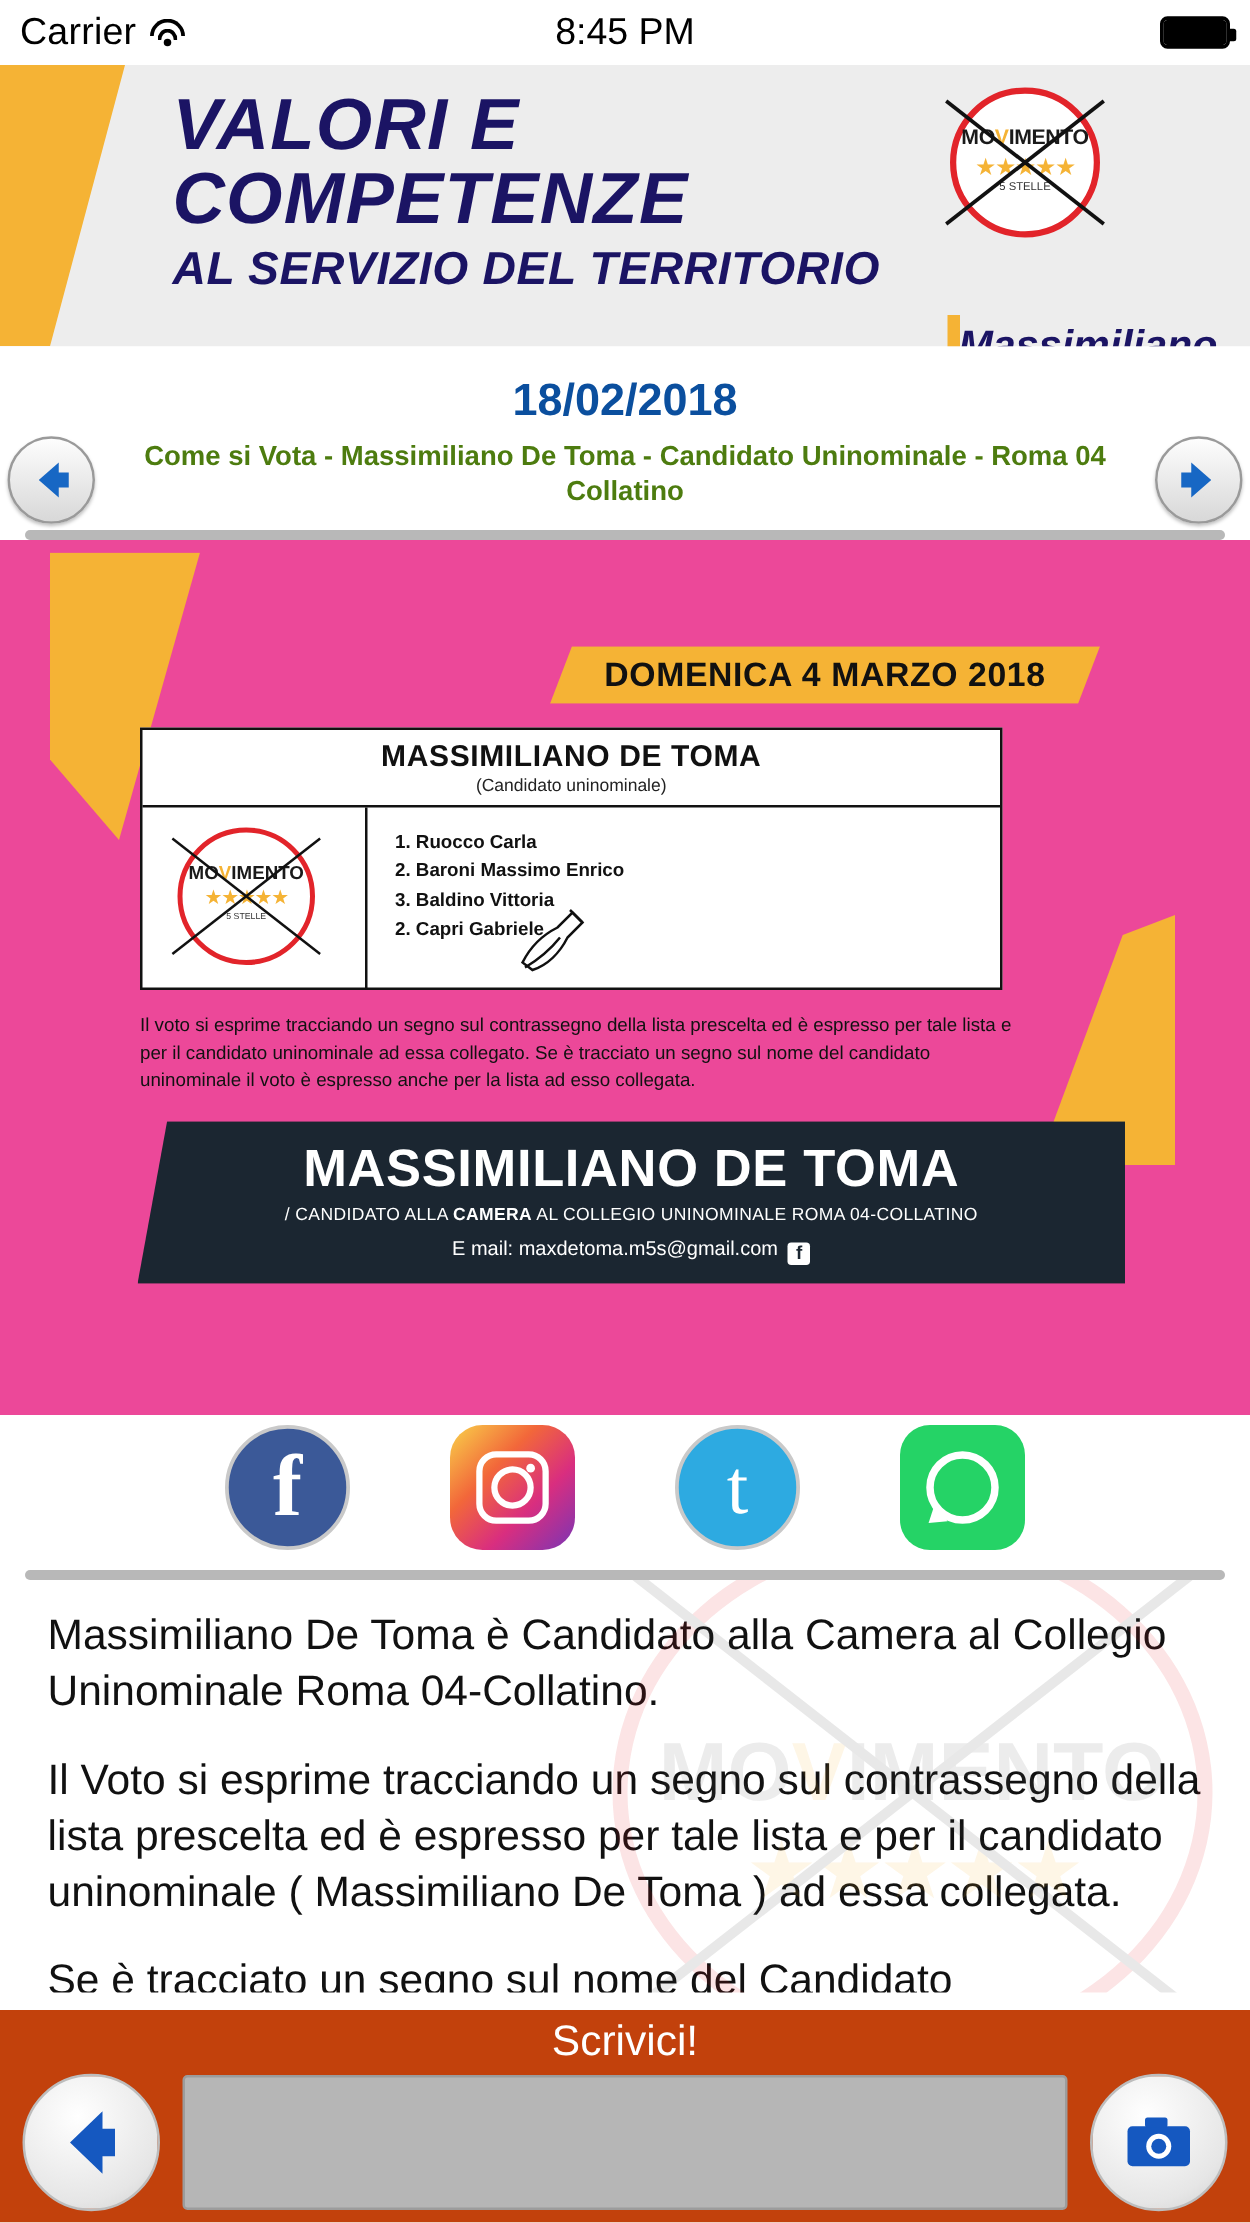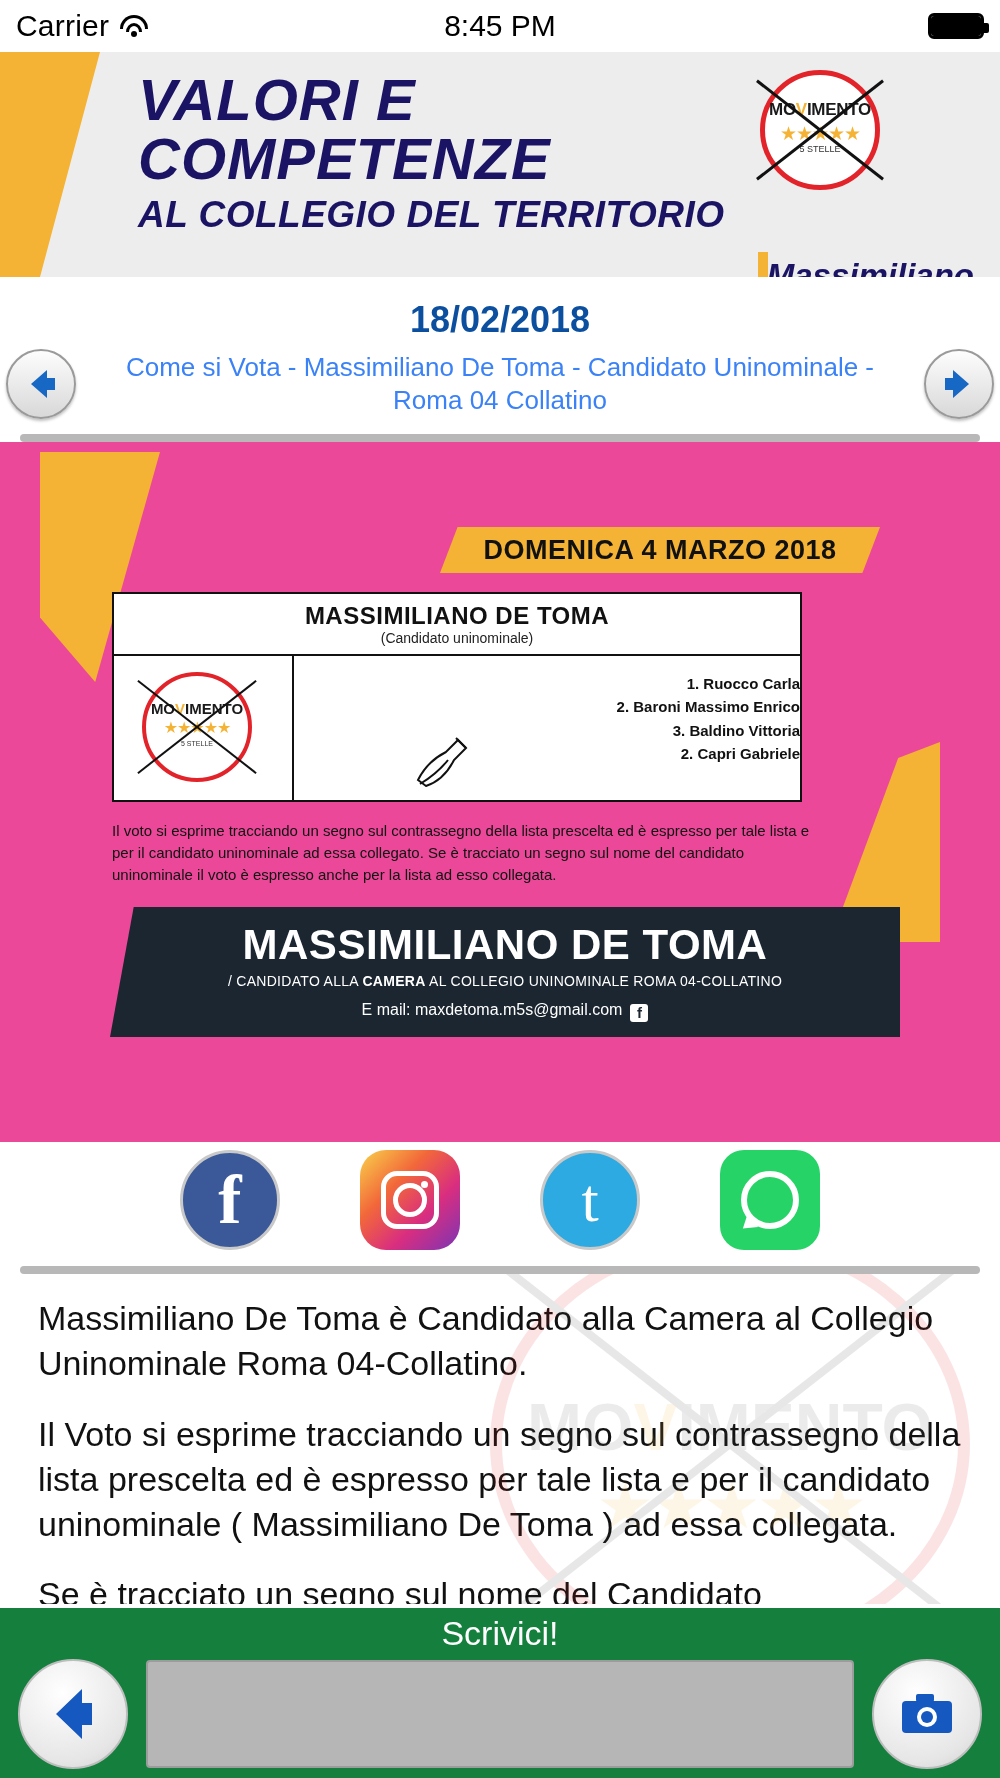--- a/index.html
+++ b/index.html
@@ -90,21 +90,21 @@
   }
   .m5s .slash1 { transform: translate(-50%,-50%) rotate(38deg); }
   .m5s .slash2 { transform: translate(-50%,-50%) rotate(-38deg); }
 
   
   .date-row { text-align: center; padding-top: 22px; }
   .date-text { color: #0b4f9e; font-size: 36px; font-weight: bold; }
 
   .title-wrap { position: relative; padding: 10px 100px 12px; }
   .title-text {
-    text-align: center; font-size: 26px; font-weight: normal; color: #3b82f6; line-height: 1.25;
+    text-align: center; font-size: 22px; font-weight: bold; color: #4d7c0f; line-height: 1.25;
   }
   .nav-btn {
     position: absolute; width: 70px; height: 70px; border-radius: 50%;
     background: linear-gradient(#fdfdfd,#d8d8d8);
     border: 2px solid #9a9a9a; display: flex; align-items: center; justify-content: center;
     box-shadow: 0 2px 3px rgba(0,0,0,.25);
   }
   .nav-btn svg { width: 40px; height: 40px; }
   .nav-prev { left: 6px; top: 8px; }
   .nav-next { right: 6px; top: 8px; }
@@ -134,21 +134,21 @@
     border: 2px solid #111; background: #fff;
   }
   .ballot-head {
     height: 62px; border-bottom: 2px solid #111; display: flex; flex-direction: column;
     align-items: center; justify-content: center;
   }
   .ballot-head .bn { font-size: 24px; font-weight: bold; color: #111; letter-spacing: .5px; }
   .ballot-head .bs { font-size: 14px; color: #222; }
   .ballot-body { display: flex; height: 146px; }
   .ballot-logo-cell { width: 180px; border-right: 2px solid #111; position: relative; }
-  .ballot-list-cell { flex: 1; padding: 16px 0 12px 22px; text-align: right; }
+  .ballot-list-cell { flex: 1; padding: 16px 0 12px 22px; }
   .ballot-list-cell ol { list-style: none; }
   .ballot-list-cell li { font-size: 15px; font-weight: bold; color: #111; line-height: 1.55; }
   .mini-m5s { position: absolute; left: 28px; top: 16px; width: 110px; height: 110px; }
   .mini-m5s .ring { position: absolute; inset: 0; border-radius: 50%; border: 4px solid #e2242a; background: #fff; }
   .mini-m5s .mtext { position: absolute; top: 28px; left: 0; right: 0; text-align: center; font-size: 15px; font-weight: bold; color: #1a1a1a; }
   .mini-m5s .mtext .v { color: #f5b335; }
   .mini-m5s .stars { position: absolute; top: 46px; left: 0; right: 0; text-align: center; font-size: 16px; color: #f5b335; letter-spacing: -1px; }
   .mini-m5s .sub { position: absolute; top: 68px; left: 0; right: 0; text-align: center; font-size: 7px; color: #333; }
   .mini-m5s .slash1, .mini-m5s .slash2 { position: absolute; left: 50%; top: 50%; width: 150px; height: 2px; background: #111; }
   .mini-m5s .slash1 { transform: translate(-50%,-50%) rotate(38deg); }
@@ -213,21 +213,21 @@
   .watermark .mtext { position: absolute; top: 150px; left: 0; right: 0; text-align: center; font-size: 66px; font-weight: bold; color: #666; }
   .watermark .mtext .v { color: #f5b335; }
   .watermark .stars { position: absolute; top: 230px; left: 0; right: 0; text-align: center; font-size: 64px; color: #f5b335; letter-spacing: -4px; }
   .watermark .slash1, .watermark .slash2 { position: absolute; left: 50%; top: 50%; width: 620px; height: 8px; background: #444; }
   .watermark .slash1 { transform: translate(-50%,-50%) rotate(38deg); }
   .watermark .slash2 { transform: translate(-50%,-50%) rotate(-38deg); }
 
   
   .bottom-bar {
     position: absolute; left: 0; bottom: 0; width: 100%; height: 170px;
-    background: #15803d;
+    background: #c2410c;
   }
   .bb-title {
     text-align: center; color: #fff; font-size: 34px; padding-top: 6px;
   }
   .bb-row { display: flex; align-items: center; padding: 6px 18px 0; gap: 18px; }
   .circle-btn {
     width: 110px; height: 110px; border-radius: 50%;
     background: radial-gradient(circle at 40% 30%, #ffffff, #e6e6e6 70%, #cfcfcf 100%);
     border: 2px solid #bdbdbd; display: flex; align-items: center; justify-content: center;
     flex: 0 0 auto;
@@ -256,21 +256,21 @@
     <div class="sb-right">
       <div class="battery"></div>
     </div>
   </div>
 
   <div class="banner">
     <div class="wedge-left"></div>
     <div class="b-text">
       <div class="b1">VALORI E</div>
       <div class="b2">COMPETENZE</div>
-      <div class="b3">AL COLLEGIO DEL TERRITORIO</div>
+      <div class="b3">AL SERVIZIO DEL TERRITORIO</div>
     </div>
     <div class="m5s">
       <div class="ring"></div>
       <div class="mtext"><span>MO</span><span class="v">V</span><span>IMENTO</span></div>
       <div class="stars">★★★★★</div>
       <div class="sub">5 STELLE</div>
       <div class="slash1"></div>
         <div class="slash2"></div>
     </div>
     <div class="cand-bar"></div>

